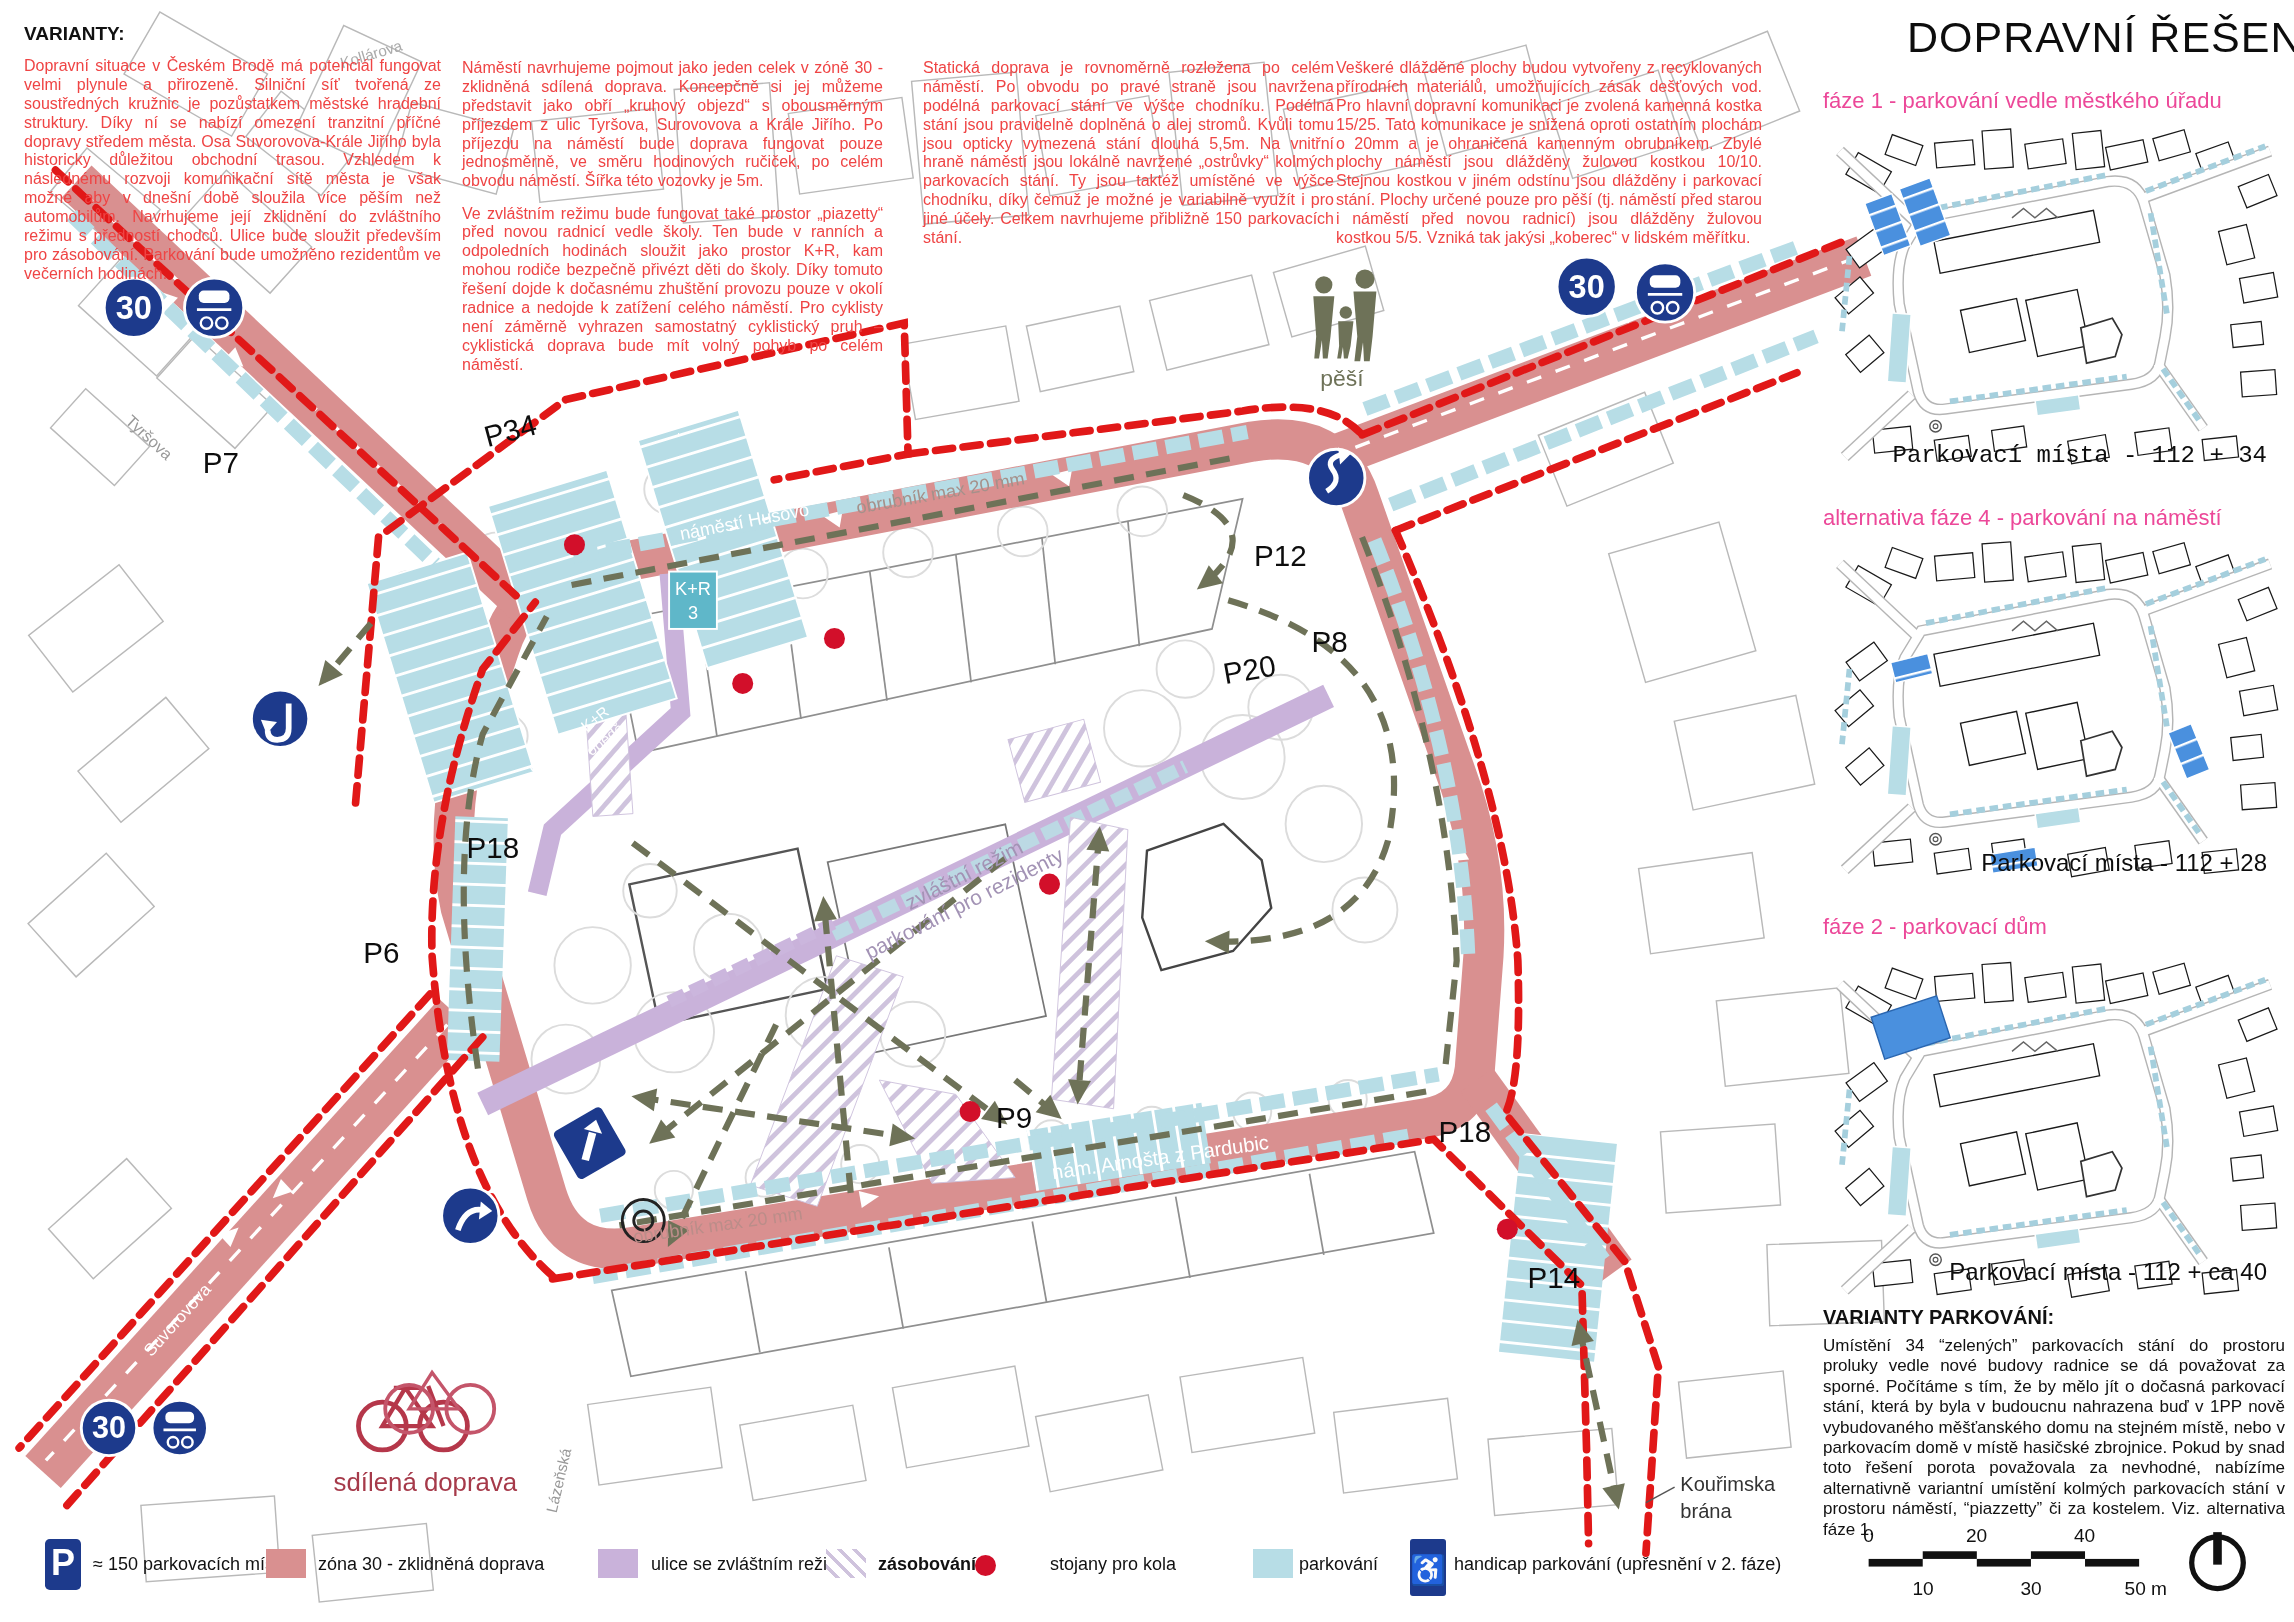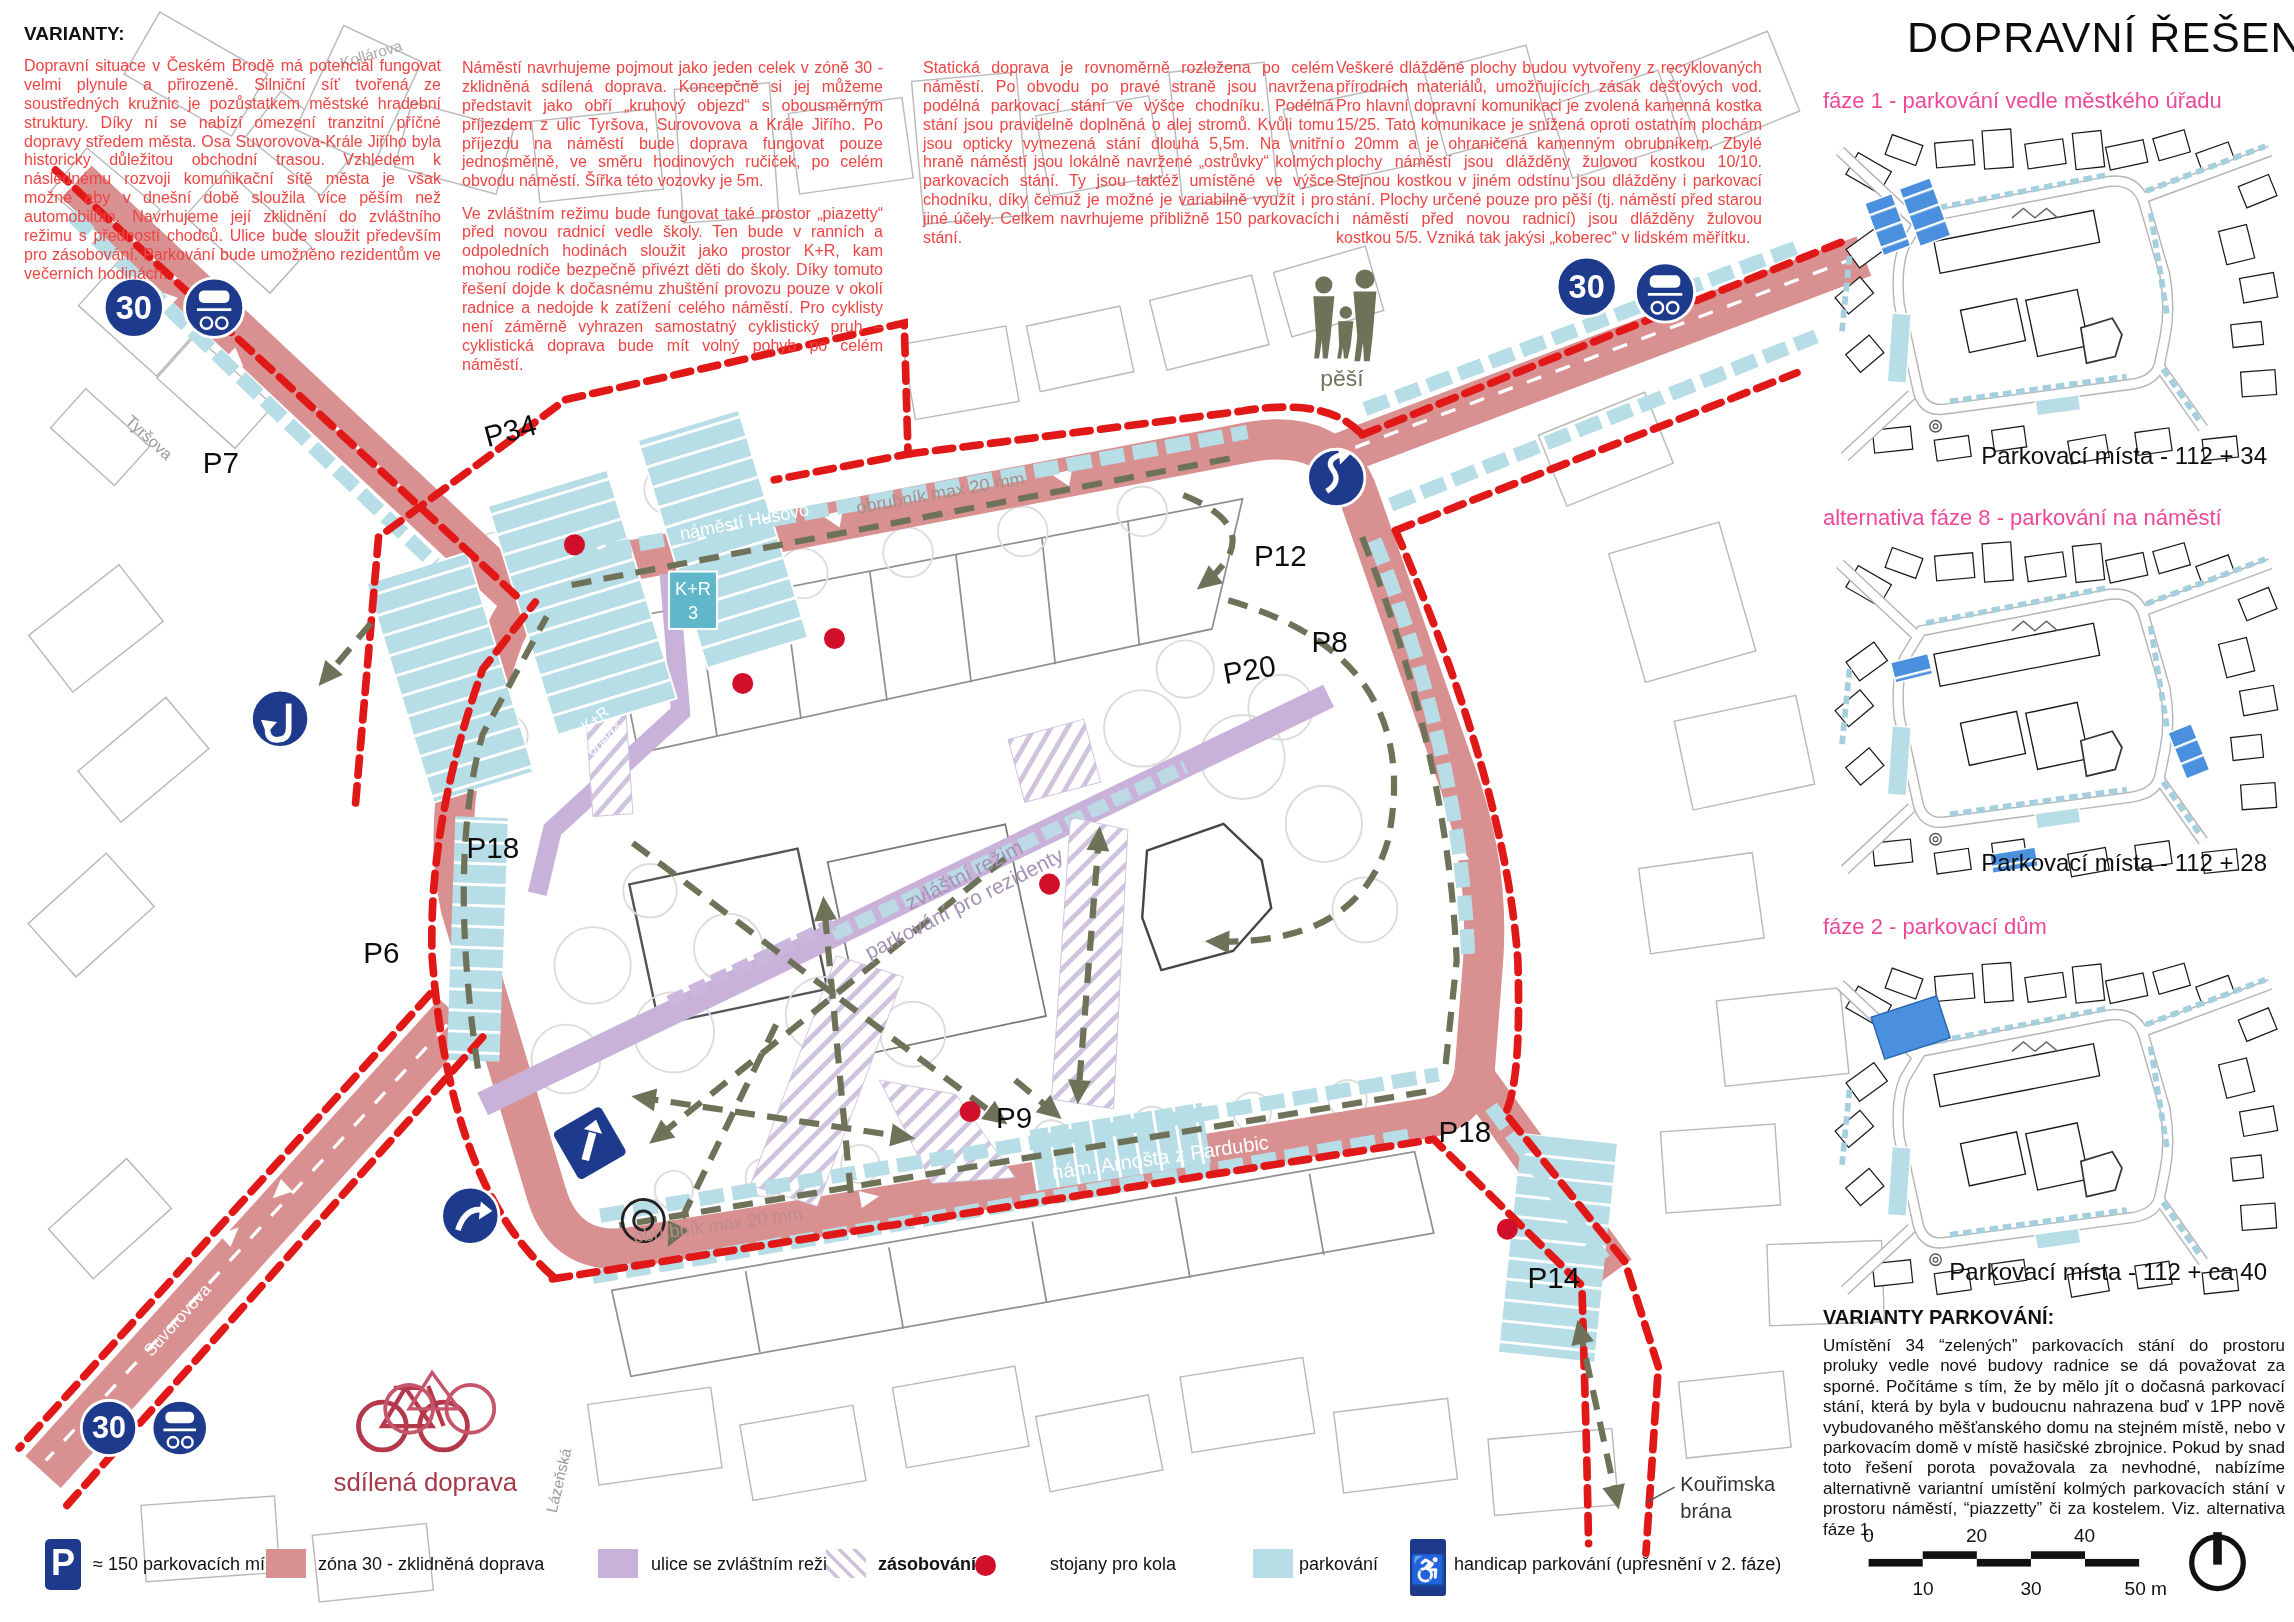--- a/index.html
+++ b/index.html
@@ -500,23 +500,23 @@
 <div class="col" style="left:903px;top:59px;width:411px;margin-left:20px;">
     <p>Statická doprava je rovnoměrně rozložena po celém náměstí. Po obvodu po pravé straně jsou navržena podélná parkovací stání ve výšce chodníku. Podélná stání jsou pravidelně doplněná o alej stromů. Kvůli tomu jsou opticky vymezená stání dlouhá 5,5m. Na vnitřní hraně náměstí jsou lokálně navržené „ostrůvky“ kolmých parkovacích stání. Ty jsou taktéž umístěné ve výšce chodníku, díky čemuž je možné je variabilně využít i pro jiné účely. Celkem navrhujeme přibližně 150 parkovacích stání.</p>
   </div>
 <div class="col" style="left:1336px;top:59px;width:426px;">
     <p>Veškeré dlážděné plochy budou vytvořeny z recyklovaných přírodních materiálů, umožňujících zásak dešťových vod. Pro hlavní dopravní komunikaci je zvolená kamenná kostka 15/25. Tato komunikace je snížená oproti ostatním plochám o 20mm a je ohraničená kamenným obrubníkem. Zbylé plochy náměstí jsou dlážděny žulovou kostkou 10/10. Stejnou kostkou v jiném odstínu jsou dlážděny i parkovací stání. Plochy určené pouze pro pěší (tj. náměstí před starou i náměstí před novou radnicí) jsou dlážděny žulovou kostkou 5/5. Vzniká tak jakýsi „koberec“ v lidském měřítku.</p>
   </div>
 
 <div class="panel-title">DOPRAVNÍ ŘEŠENÍ</div>
 
 <div class="mm-label" style="top:88px;">fáze 1 - parkování vedle městkého úřadu</div>
-<div class="mm-caption" style="top:442px;">Parkovací místa - 112 + 34</div>
-
-<div class="mm-label" style="top:505px;">alternativa fáze 8 - parkování na náměstí</div>
+<div class="mm-caption" style="top:442px;font-family:Liberation Mono, monospace;">Parkovací místa - 112 + 34</div>
+
+<div class="mm-label" style="top:505px;">alternativa fáze 4 - parkování na náměstí</div>
 <div class="mm-caption" style="top:849px;">Parkovací místa - 112 + 28</div>
 
 <div class="mm-label" style="top:914px;">fáze 2 - parkovací dům</div>
 <div class="mm-caption" style="top:1258px;">Parkovací místa - 112 + ca 40</div>
 
 <div class="var-head">VARIANTY PARKOVÁNÍ:</div>
 <div class="var-text">Umístění 34 “zelených” parkovacích stání do prostoru proluky vedle nové budovy radnice se dá považovat za sporné. Počítáme s tím, že by mělo jít o dočasná parkovací stání, která by byla v budoucnu nahrazena buď v 1PP nově vybudovaného měšťanského domu na stejném místě, nebo v parkovacím domě v místě hasičské zbrojnice. Pokud by snad toto řešení porota považovala za nevhodné, nabízíme alternativně variantní umístění kolmých parkovacích stání v prostoru náměstí, “piazzetty” či za kostelem. Viz. alternativa fáze 1.</div>
 
 <div>
   <div class="p-sign">P</div>

